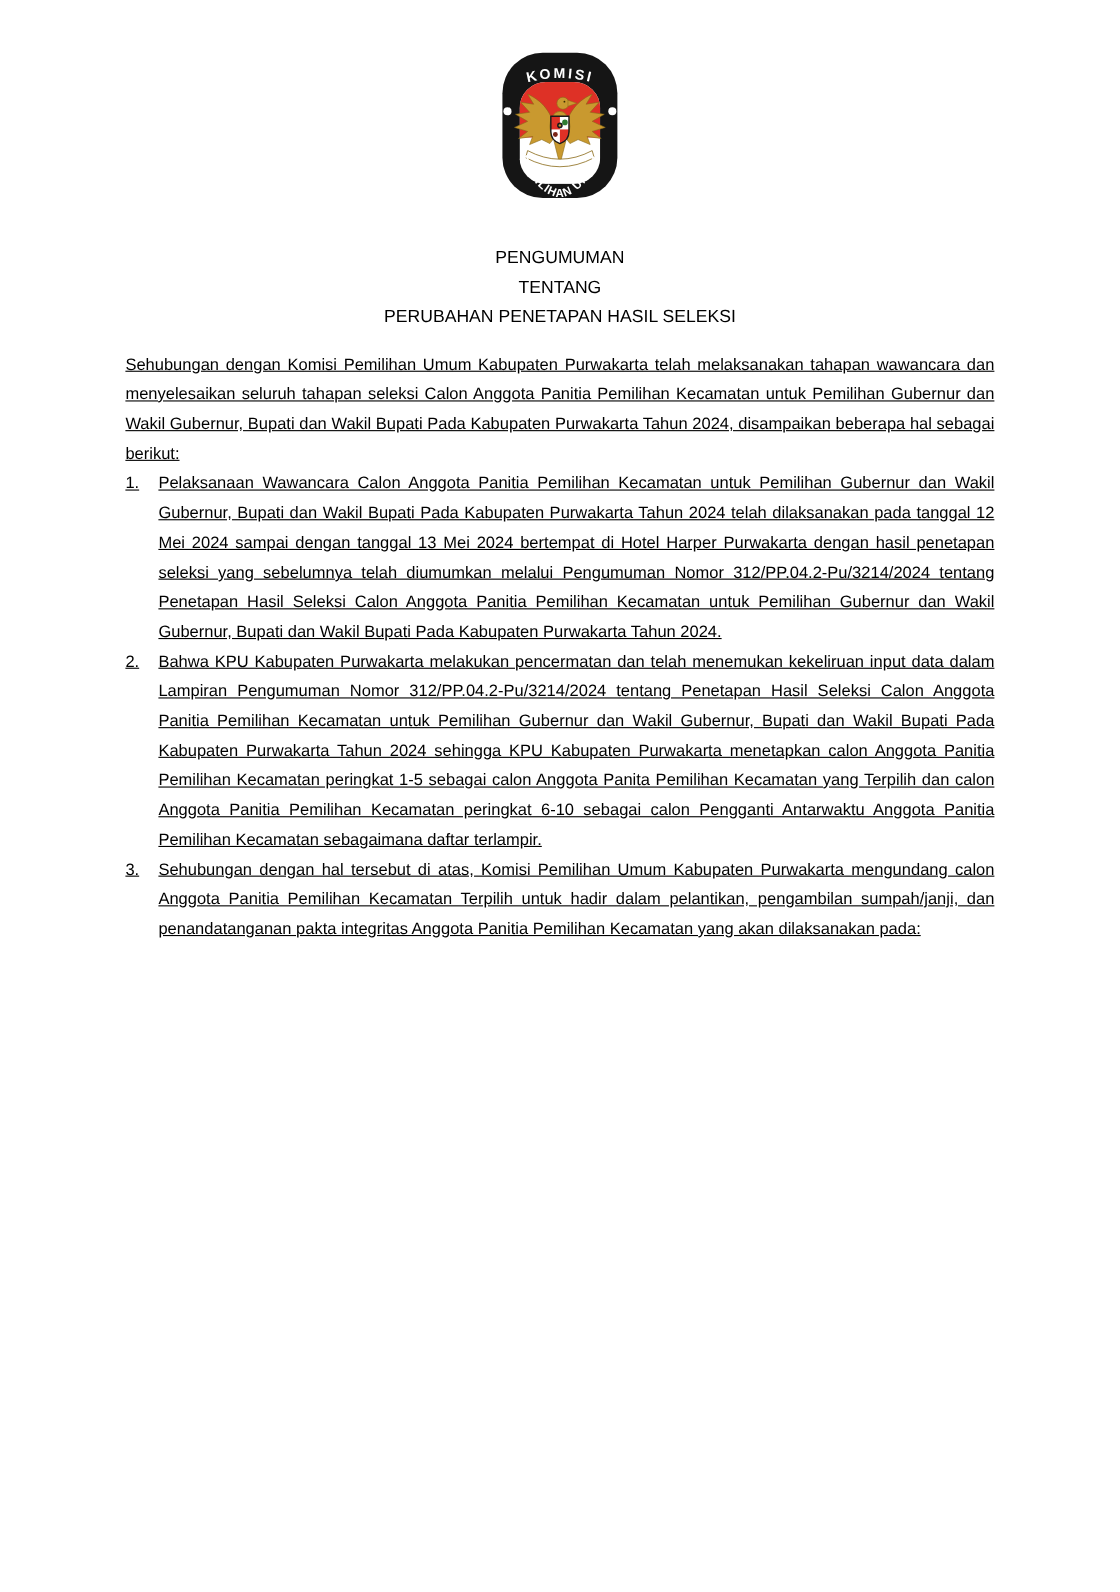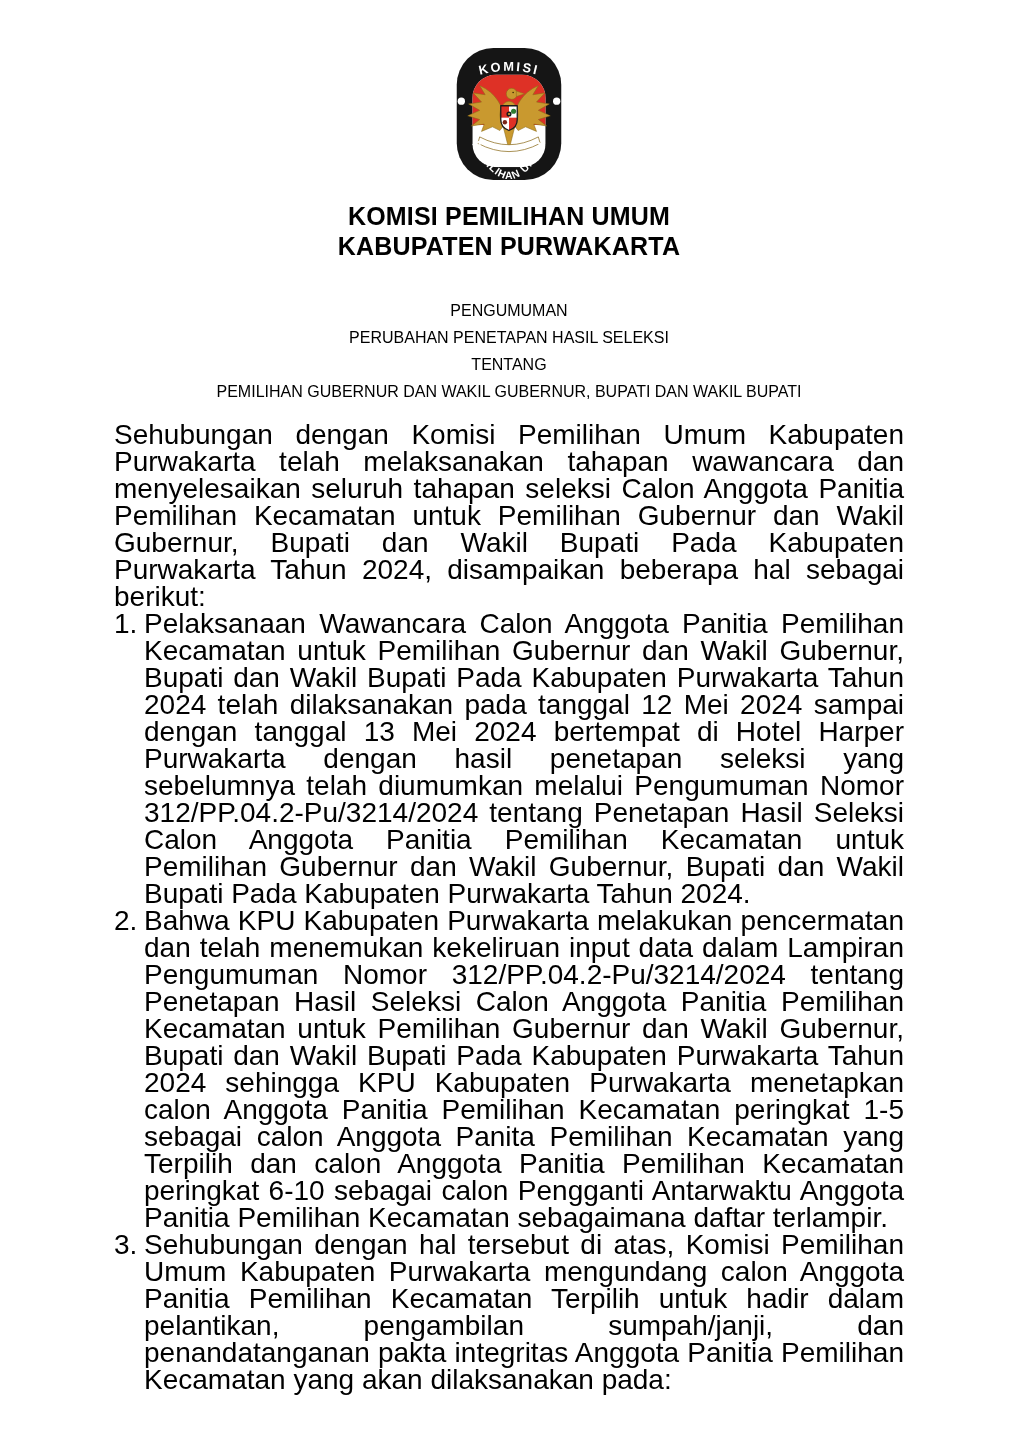--- a/index.html
+++ b/index.html
@@ -12,21 +12,21 @@
   .logo-wrap { display:flex; justify-content:center; }
   svg.logo { width:110px; height:142px; display:block; }
   .org {
     text-align:center; font-weight:bold; font-size:25px; line-height:30px;
     margin-top:16px; letter-spacing:0.2px;
   }
   .title-block {
     text-align:center; font-size:16px; line-height:27px; margin-top:36px;
   }
   .content {
-    width:790px; margin:16px auto 0 auto; font-size:28px; line-height:27px;
+    width:790px; margin:16px auto 0 auto; font-size:15px; line-height:27px;text-decoration:underline;
   }
   .intro { margin:0; text-align:justify; text-justify:inter-word; }
   .list-item { display:flex; }
   .num { flex:0 0 30px; width:30px; }
   .item-text { flex:1; text-align:justify; text-justify:inter-word; }
 </style>
 </head>
 <body>
 
 <div class="page">
@@ -79,30 +79,25 @@
 
       <text font-size="14" font-weight="bold" fill="#ffffff" letter-spacing="2.5" text-anchor="middle" font-family="Liberation Sans, sans-serif">
         <textPath href="#topArc" startOffset="50%">KOMISI</textPath>
       </text>
       <text font-size="11.5" font-weight="bold" fill="#ffffff" letter-spacing="1" text-anchor="middle" font-family="Liberation Sans, sans-serif">
         <textPath href="#botArc" startOffset="50%">PEMILIHAN UMUM</textPath>
       </text>
     </svg>
   </div>
 
-  <div class="org">
-    <div>KOMISI PEMILIHAN UMUM</div>
-    <div>KABUPATEN PURWAKARTA</div>
-  </div>
 
   <div class="title-block">
     <div>PENGUMUMAN</div>
+    <div>TENTANG</div>
     <div>PERUBAHAN PENETAPAN HASIL SELEKSI</div>
-    <div>TENTANG</div>
-    <div>PEMILIHAN GUBERNUR DAN WAKIL GUBERNUR, BUPATI DAN WAKIL BUPATI</div>
   </div>
 
   <div class="content">
     <p class="intro">Sehubungan dengan Komisi Pemilihan Umum Kabupaten Purwakarta telah melaksanakan tahapan wawancara dan menyelesaikan seluruh tahapan seleksi Calon Anggota Panitia Pemilihan Kecamatan untuk Pemilihan Gubernur dan Wakil Gubernur, Bupati dan Wakil Bupati Pada Kabupaten Purwakarta Tahun 2024, disampaikan beberapa hal sebagai berikut:</p>
 
     <div class="list-item">
       <div class="num">1.</div>
       <div class="item-text">Pelaksanaan Wawancara Calon Anggota Panitia Pemilihan Kecamatan untuk Pemilihan Gubernur dan Wakil Gubernur, Bupati dan Wakil Bupati Pada Kabupaten Purwakarta Tahun 2024 telah dilaksanakan pada tanggal 12 Mei 2024 sampai dengan tanggal 13 Mei 2024 bertempat di Hotel Harper Purwakarta dengan hasil penetapan seleksi yang sebelumnya telah diumumkan melalui Pengumuman Nomor 312/PP.04.2-Pu/3214/2024 tentang Penetapan Hasil Seleksi Calon Anggota Panitia Pemilihan Kecamatan untuk Pemilihan Gubernur dan Wakil Gubernur, Bupati dan Wakil Bupati Pada Kabupaten Purwakarta Tahun 2024.</div>
     </div>
     <div class="list-item">

